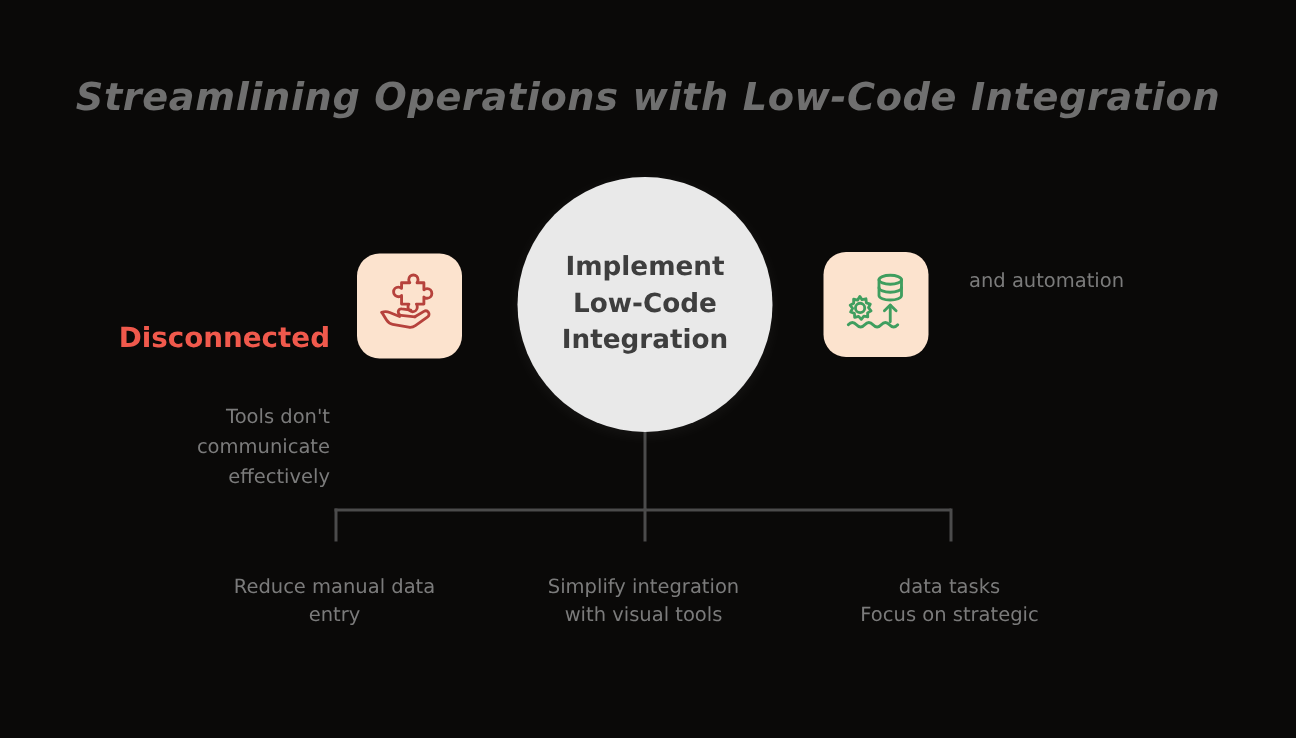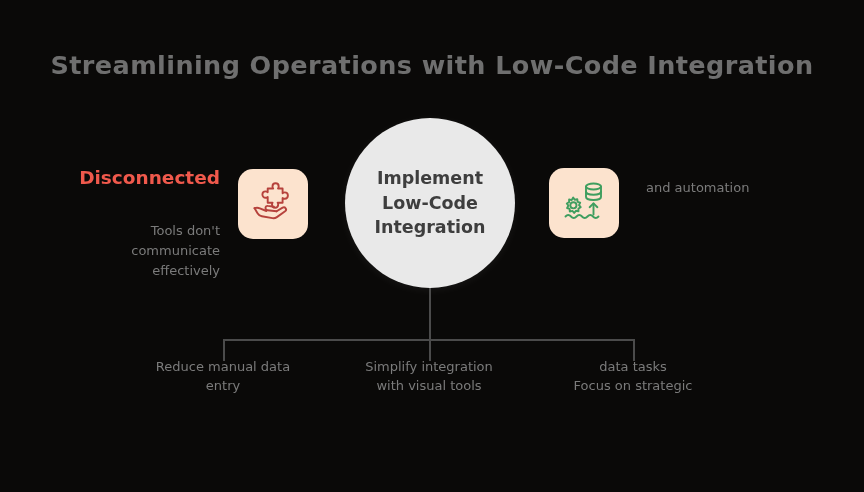--- a/index.html
+++ b/index.html
@@ -29,20 +29,21 @@
     position: absolute;
     left: 0;
     top: 50px;
     width: 864px;
     text-align: center;
     font-size: 25.5px;
     font-weight: bold;
     letter-spacing: 0.4px;
     color: #6f6f6f;
     font-family: "DejaVu Sans", "Liberation Sans", sans-serif;
+    font-style: italic;
   }
 
   
   .center-circle {
     position: absolute;
     left: 345px;
     top: 118px;
     width: 170px;
     height: 170px;
     border-radius: 50%;
@@ -68,21 +69,21 @@
     top: 166px;
   }
   .side-left  { left: 60px;  width: 160px; text-align: right; }
   .side-right { left: 646px; width: 175px; text-align: left;  }
 
   .side-heading {
     font-size: 18.5px;
     font-weight: bold;
     line-height: 24.5px;
   }
-  .side-heading.neg { color: #f0594c; }
+  .side-heading.neg { color: #f0594c; margin-top: 48px; }
   .side-heading.pos { color: #24b35c; }
 
   .side-sub {
     margin-top: 14px;
     font-size: 13px;
     line-height: 20px;
     color: #7b7b7b;
   }
   .side-left .side-sub  { margin-top: 30px; }
   .side-right .side-sub { margin-top: 12px; }
@@ -108,21 +109,21 @@
   }
   .conn-v-main  { left: 429px; top: 288px; width: 1.6px; height: 52px; }
   .conn-h-bus   { left: 223px; top: 339px; width: 411px; height: 1.6px; }
   .conn-v-left  { left: 223px; top: 339px; width: 1.6px; height: 22px; }
   .conn-v-mid   { left: 429px; top: 339px; width: 1.6px; height: 22px; }
   .conn-v-right { left: 633px; top: 339px; width: 1.6px; height: 22px; }
 
   
   .branch {
     position: absolute;
-    top: 358px;
+    top: 383px;
     width: 200px;
     text-align: center;
     font-size: 13px;
     line-height: 18.5px;
     color: #7b7b7b;
   }
   .branch-0 { left: 123px; }
   .branch-1 { left: 329px; }
   .branch-2 { left: 533px; }
 

